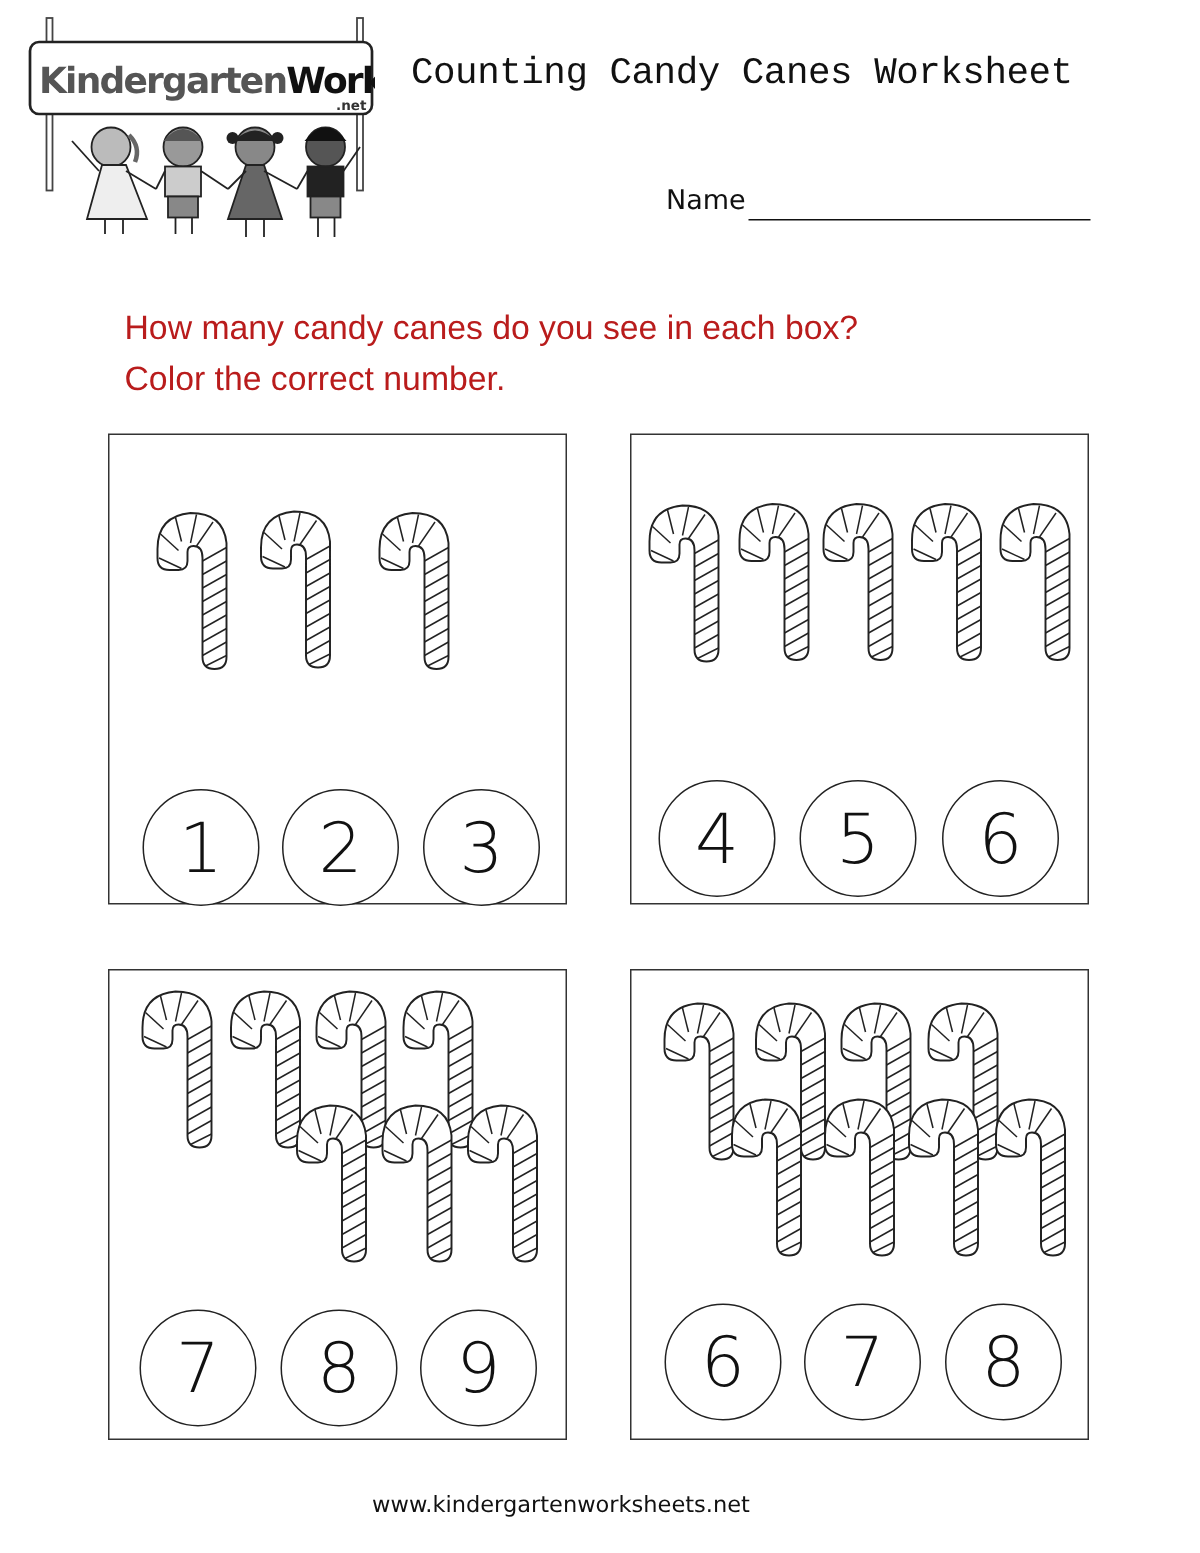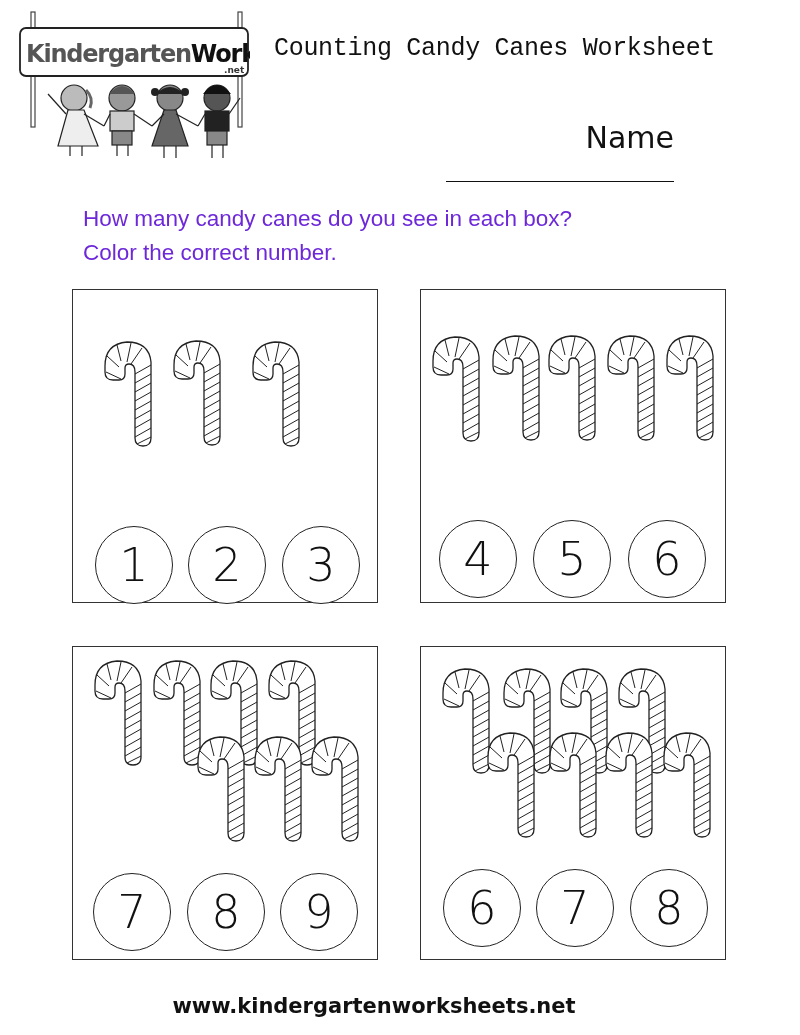--- a/index.html
+++ b/index.html
@@ -1,26 +1,26 @@
 <!DOCTYPE html>
 <html><head>
 <meta charset="utf-8">
 <style>
   html, body { margin:0; padding:0; background:#ffffff; }
   body { width:800px; height:1035px; position:relative; overflow:hidden; font-family:"Liberation Sans", sans-serif; color:#111; }
   .logo { position:absolute; left:18px; top:10px; width:232px; height:150px; }
   .title { position:absolute; left:274px; top:34px; font-family:Liberation Mono, monospace; font-size:25px; letter-spacing:-0.3px; color:#111; white-space:nowrap; }
-  .name-row { position:absolute; left:444px; top:120px; font-family:"DejaVu Sans", sans-serif; font-size:30px; white-space:nowrap; display:flex; align-items:flex-end;flex-direction:column; }
+  .name-row { position:absolute; left:444px; top:120px; font-family:"DejaVu Sans", sans-serif; font-size:18px; white-space:nowrap; display:flex; align-items:center; }
   .name-line { display:inline-block; width:228px; border-bottom:1.5px solid #111; height:26px; margin-left:2px; }
-  .instr { position:absolute; left:83px; font-family:"Liberation Sans", sans-serif; font-size:22.5px; color:#6d28d9; white-space:nowrap; }
+  .instr { position:absolute; left:83px; font-family:"Liberation Sans", sans-serif; font-size:22.5px; color:#b91c1c; white-space:nowrap; }
   .box { position:absolute; width:306px; height:314px; border:1.3px solid #333; box-sizing:border-box; }
   .box svg.canes { position:absolute; left:0; top:0; }
   .choices { position:absolute; left:0; bottom:0; width:100%; height:0; }
   .choice { position:absolute; width:78px; height:78px; border:1.3px solid #222; border-radius:50%; box-sizing:border-box; display:flex; align-items:center; justify-content:center; font-family:"DejaVu Sans", sans-serif; font-weight:200; font-size:46px; color:#111; cursor:pointer; background:#fff; }
-  .footer { position:absolute; left:0; width:748px; top:994px; text-align:center; font-family:"DejaVu Sans", sans-serif; font-size:21px; color:#111;font-weight:bold; }
+  .footer { position:absolute; left:0; width:748px; top:994px; text-align:center; font-family:"DejaVu Sans", sans-serif; font-size:15px; color:#111; }
 </style>
 </head>
 <body>
 
 <div class="logo">
   <svg width="232" height="150" viewBox="0 0 232 150">
 
     <rect x="13" y="2" width="4" height="115" fill="#fff" stroke="#444" stroke-width="1.2"></rect>
     <rect x="220" y="2" width="4" height="115" fill="#fff" stroke="#444" stroke-width="1.2"></rect>
 

